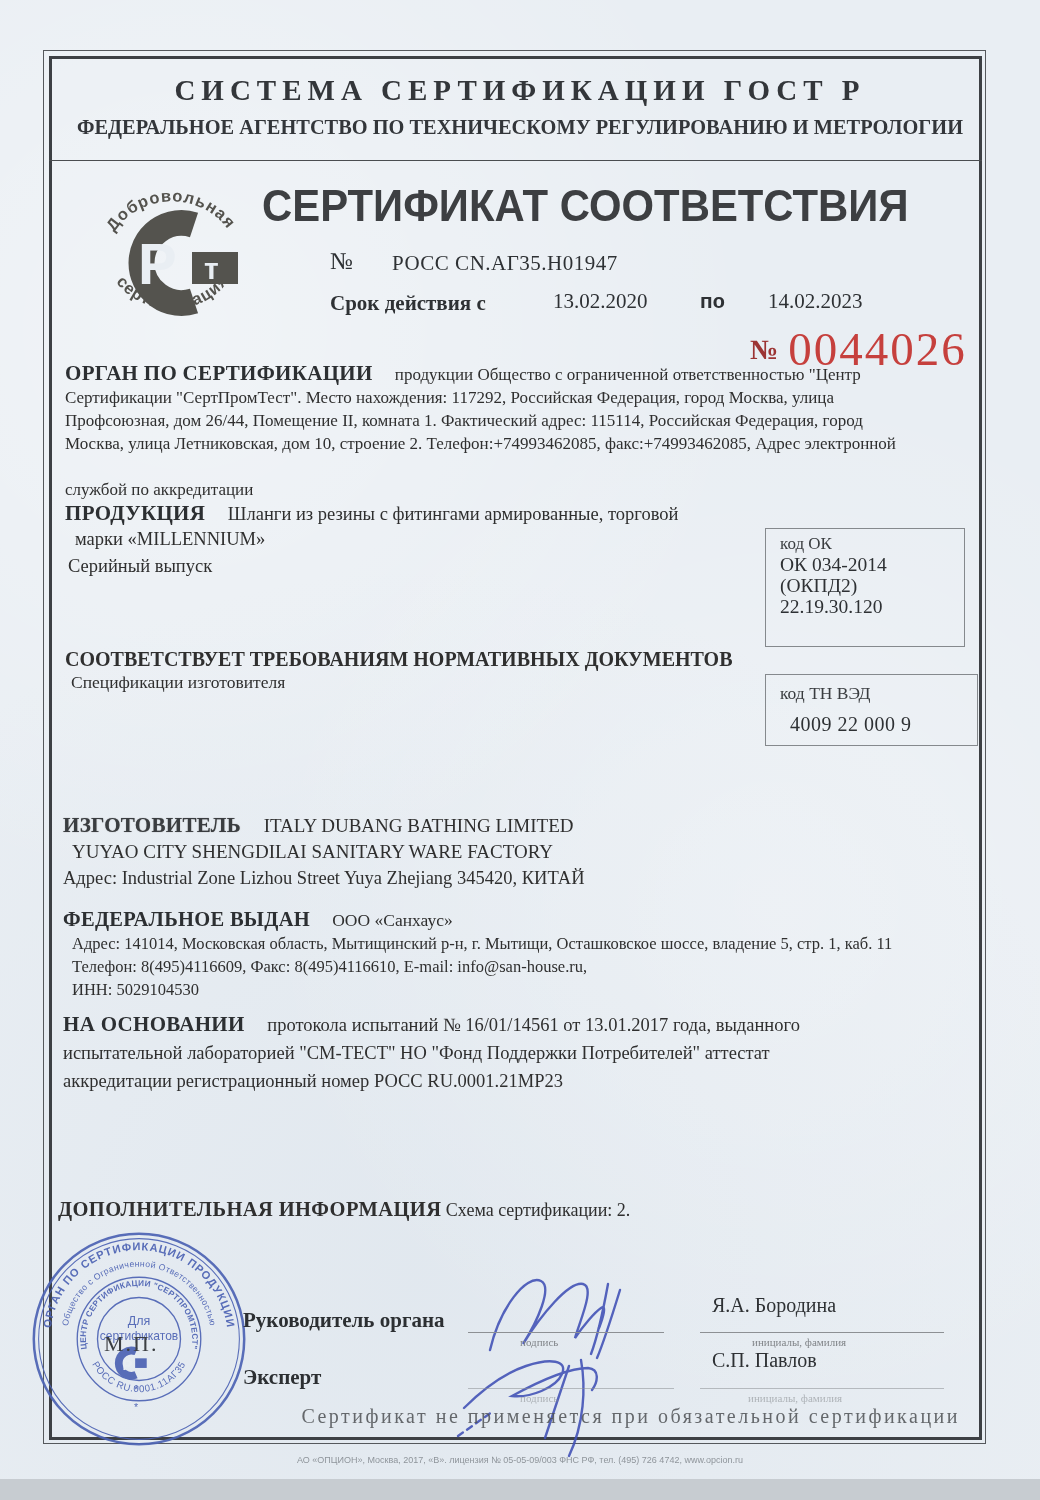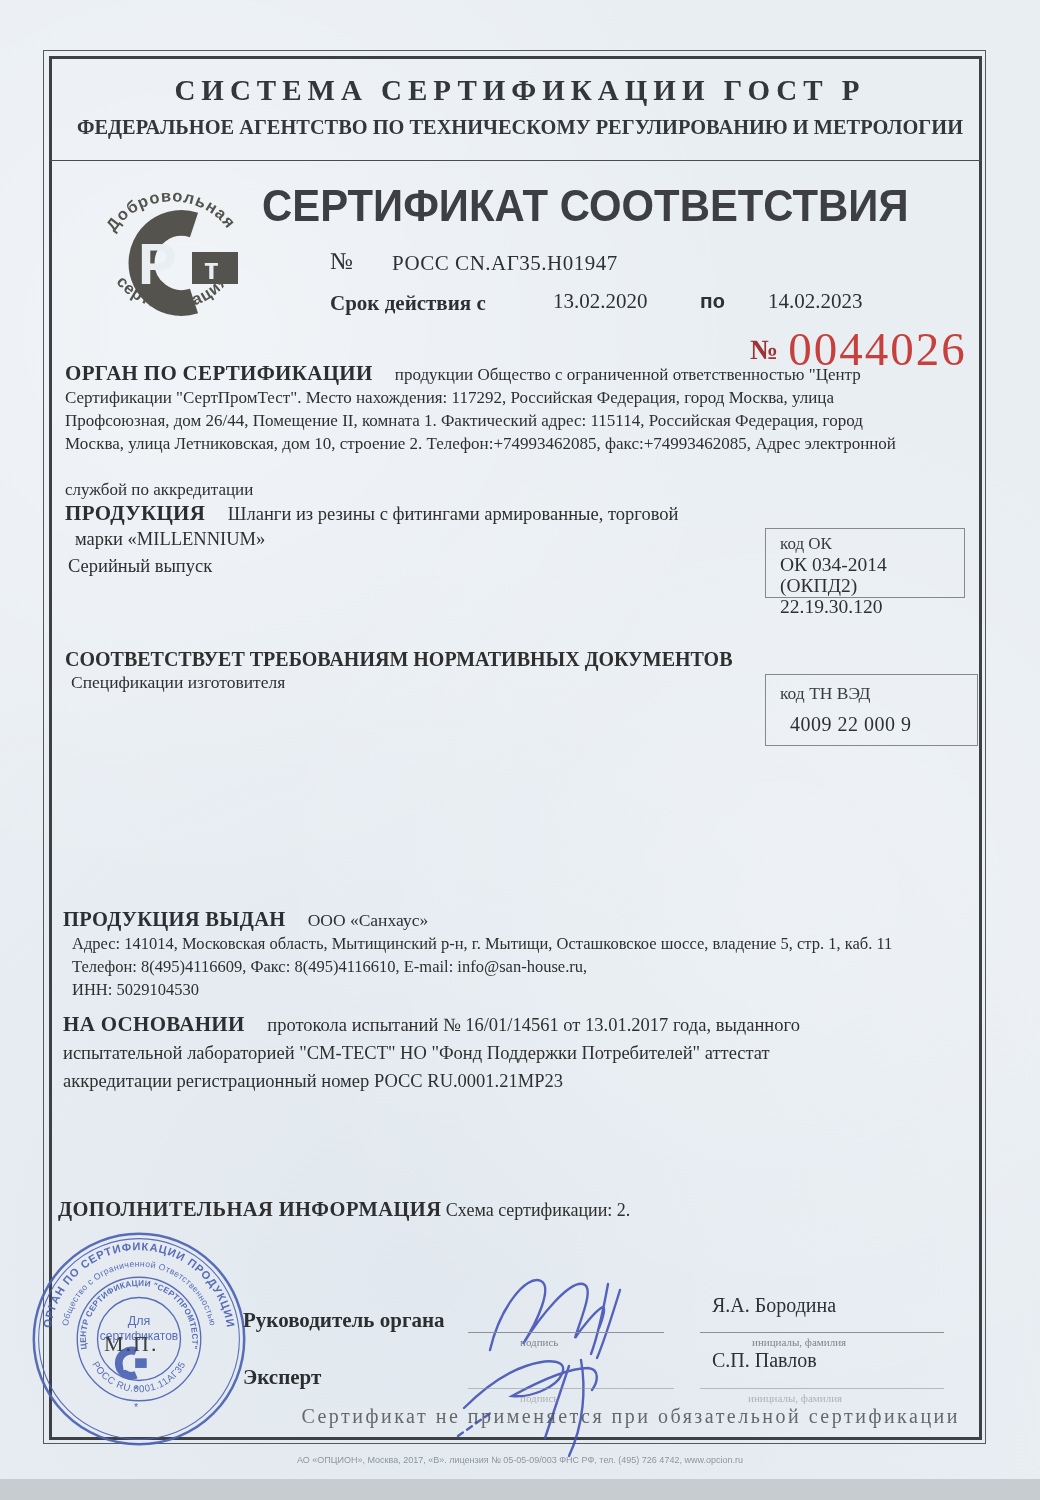--- a/index.html
+++ b/index.html
@@ -32,21 +32,21 @@
   .blankno{left:750px;top:322px;white-space:nowrap;}
   .blankno .nz{font-size:28px;font-weight:bold;color:#9c3434;vertical-align:6px;}
   .blankno .digits{font-family:Liberation Serif, serif;font-size:47px;color:#c6403d;letter-spacing:2px;margin-left:10px;}
   
   .sec{margin:0;}
   .sec b{font-size:21px;letter-spacing:.3px;color:#2c2f32;margin-right:18px;text-align:right;}
   .sec span{white-space:nowrap;}
   .organ{left:65px;top:362px;width:905px;font-size:17px;line-height:23px;}
   .product{left:65px;top:501px;width:700px;font-size:18.5px;line-height:25px;}
   .product .gap{display:block;height:2px;}
-  .okbox{left:765px;top:528px;width:200px;height:70px;border:1px solid #85898d;padding:5px 0 0 14px;box-sizing:border-box;}
+  .okbox{left:765px;top:528px;width:200px;height:119px;border:1px solid #85898d;padding:5px 0 0 14px;box-sizing:border-box;}
   .okbox .lbl{font-size:17px;color:#3a3d40;}
   .okbox .ln{font-size:19.5px;line-height:21px;color:#2e3134;}
   .conforms{left:65px;top:648px;width:720px;}
   .conforms b{font-size:20px;display:block;}
   .conforms span{font-size:17.5px;display:block;margin:1px 0 0 6px;}
   .tnbox{left:765px;top:674px;width:213px;height:72px;border:1px solid #85898d;padding:8px 0 0 14px;box-sizing:border-box;}
   .tnbox .lbl{font-size:17.5px;color:#3a3d40;}
   .tnbox .val{font-size:20px;color:#2e3134;margin:9px 0 0 10px;letter-spacing:.5px;}
   .manufacturer{left:63px;top:812px;width:905px;font-size:19px;line-height:26px;}
   .manufacturer b{color:#3a3d40;text-shadow:0 0 1px #777;}
@@ -139,23 +139,29 @@
   <div class="abs conforms">
     <b>СООТВЕТСТВУЕТ ТРЕБОВАНИЯМ НОРМАТИВНЫХ ДОКУМЕНТОВ</b>
     <span>Спецификации изготовителя</span>
   </div>
 
   <div class="abs tnbox">
     <div class="lbl">код ТН ВЭД</div>
     <div class="val">4009 22 000 9</div>
   </div>
 
+  <p class="abs sec manufacturer">
+    <b>ИЗГОТОВИТЕЛЬ</b>
+    <span>ITALY DUBANG BATHING LIMITED</span><br>
+    <span style="margin-left:9px">YUYAO CITY SHENGDILAI SANITARY WARE FACTORY</span><br>
+    <span style="font-size:18.5px">Адрес: Industrial Zone Lizhou Street Yuya Zhejiang 345420, КИТАЙ</span>
+  </p>
 
   <p class="abs sec issued">
-    <b>ПРОДУКЦИЯ ВЫДАН</b>
+    <b>ФЕДЕРАЛЬНОЕ ВЫДАН</b>
     <span class="name">ООО «Санхаус»</span><br>
     <span style="margin-left:9px">Адрес: 141014, Московская область, Мытищинский р-н, г. Мытищи, Осташковское шоссе, владение 5, стр. 1, каб. 11</span><br>
     <span style="margin-left:9px">Телефон: 8(495)4116609, Факс: 8(495)4116610, E-mail: info@san-house.ru,</span><br>
     <span style="margin-left:9px">ИНН: 5029104530</span>
   </p>
 
   <p class="abs sec basis">
     <b>НА ОСНОВАНИИ</b>
     <span>протокола испытаний № 16/01/14561 от 13.01.2017 года, выданного</span><br>
     <span>испытательной лабораторией  "СМ-ТЕСТ" НО "Фонд Поддержки Потребителей" аттестат</span><br>

